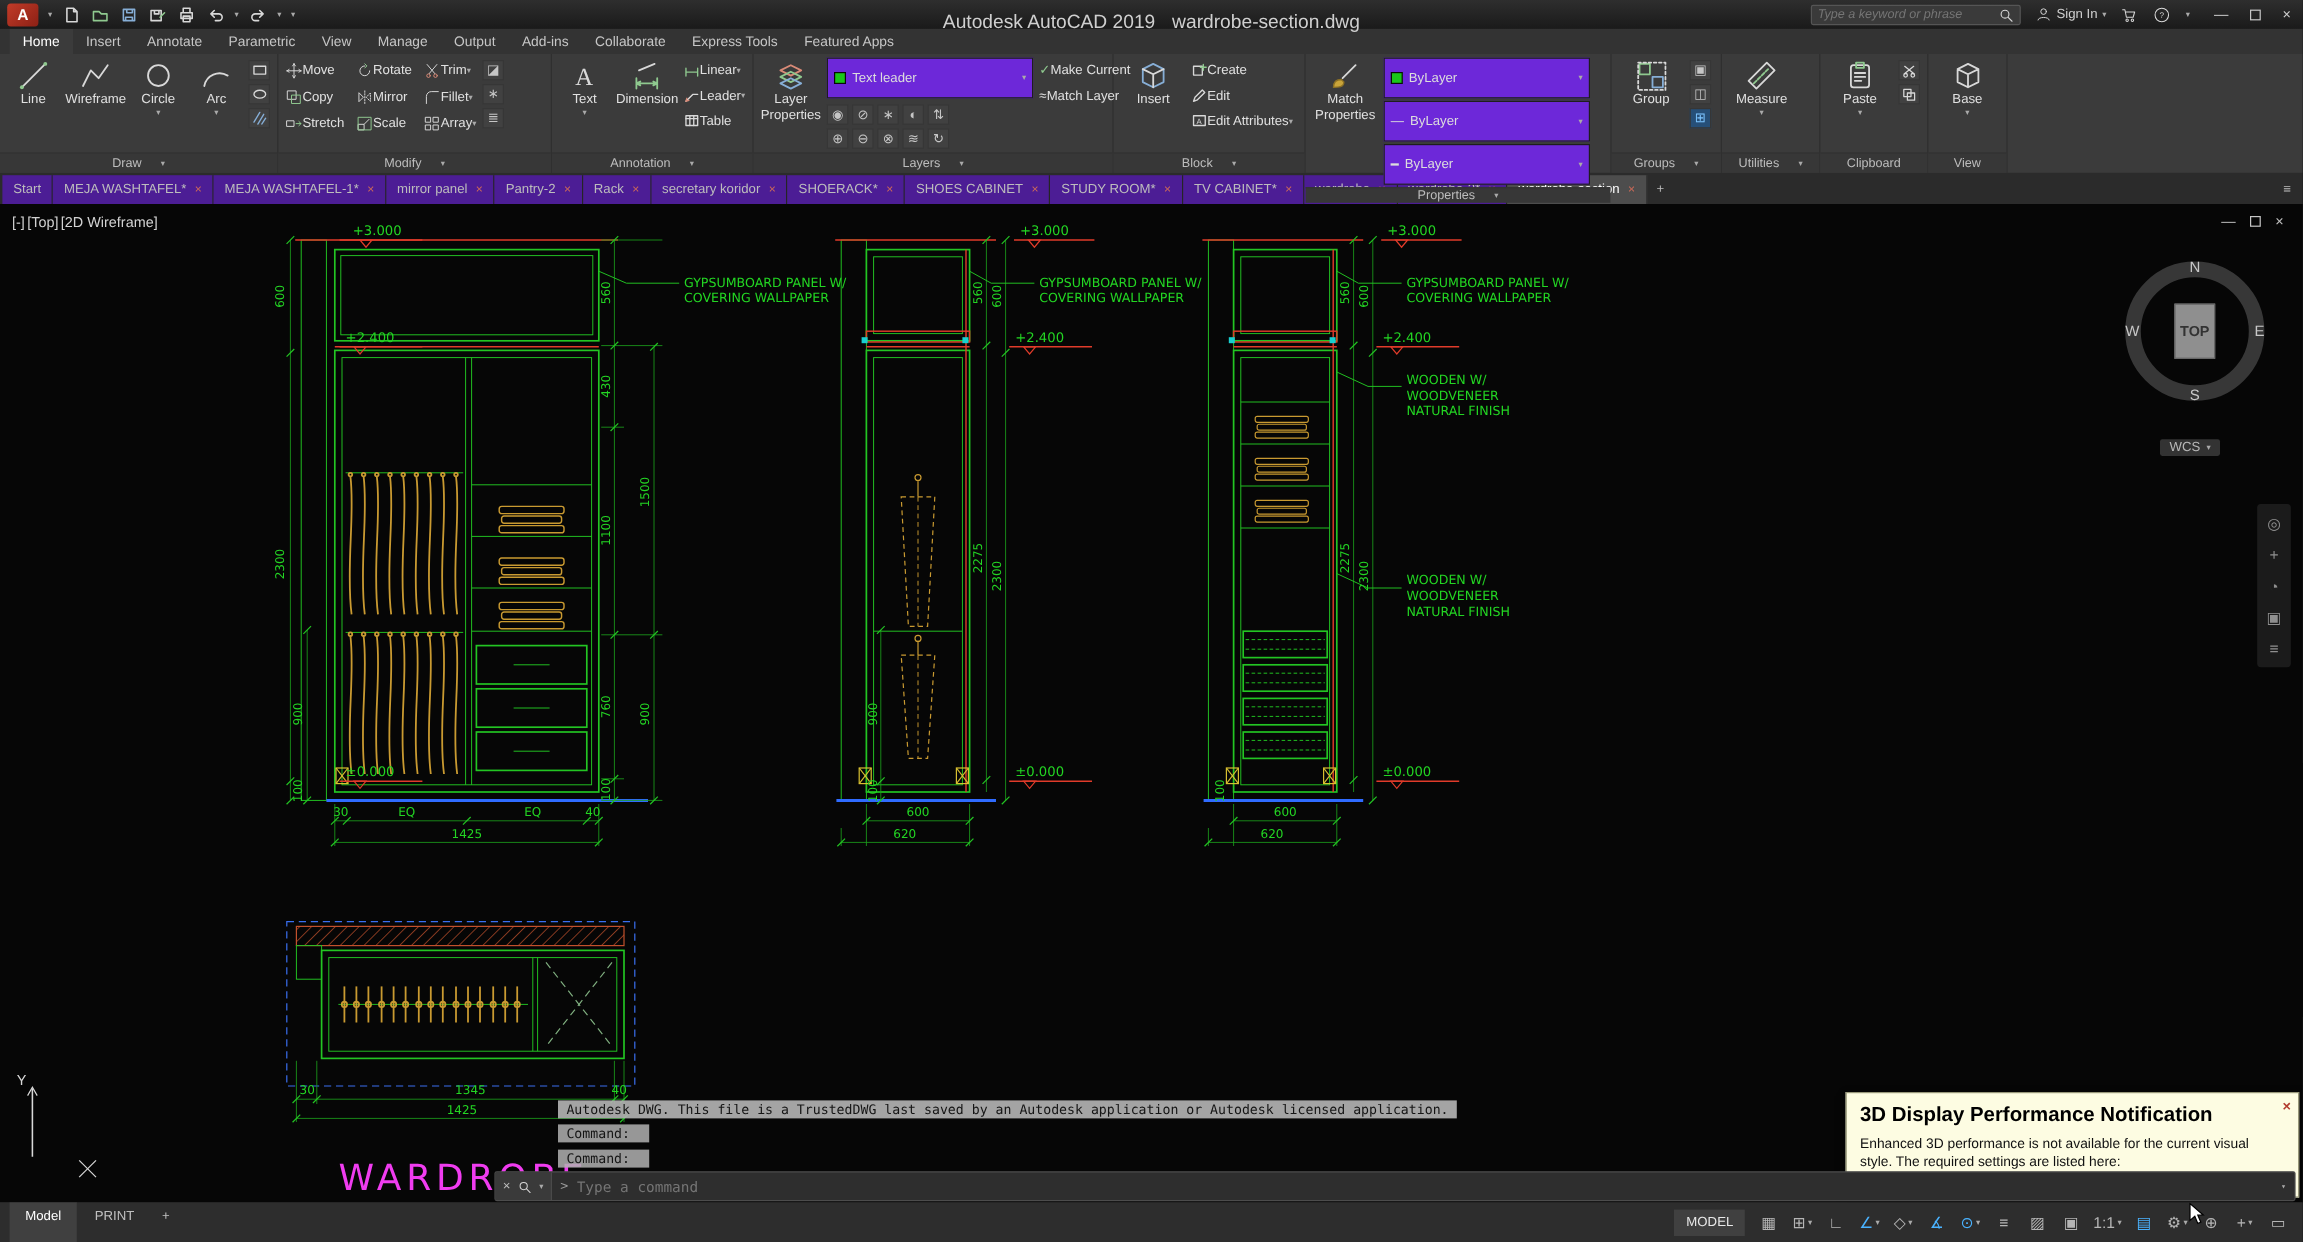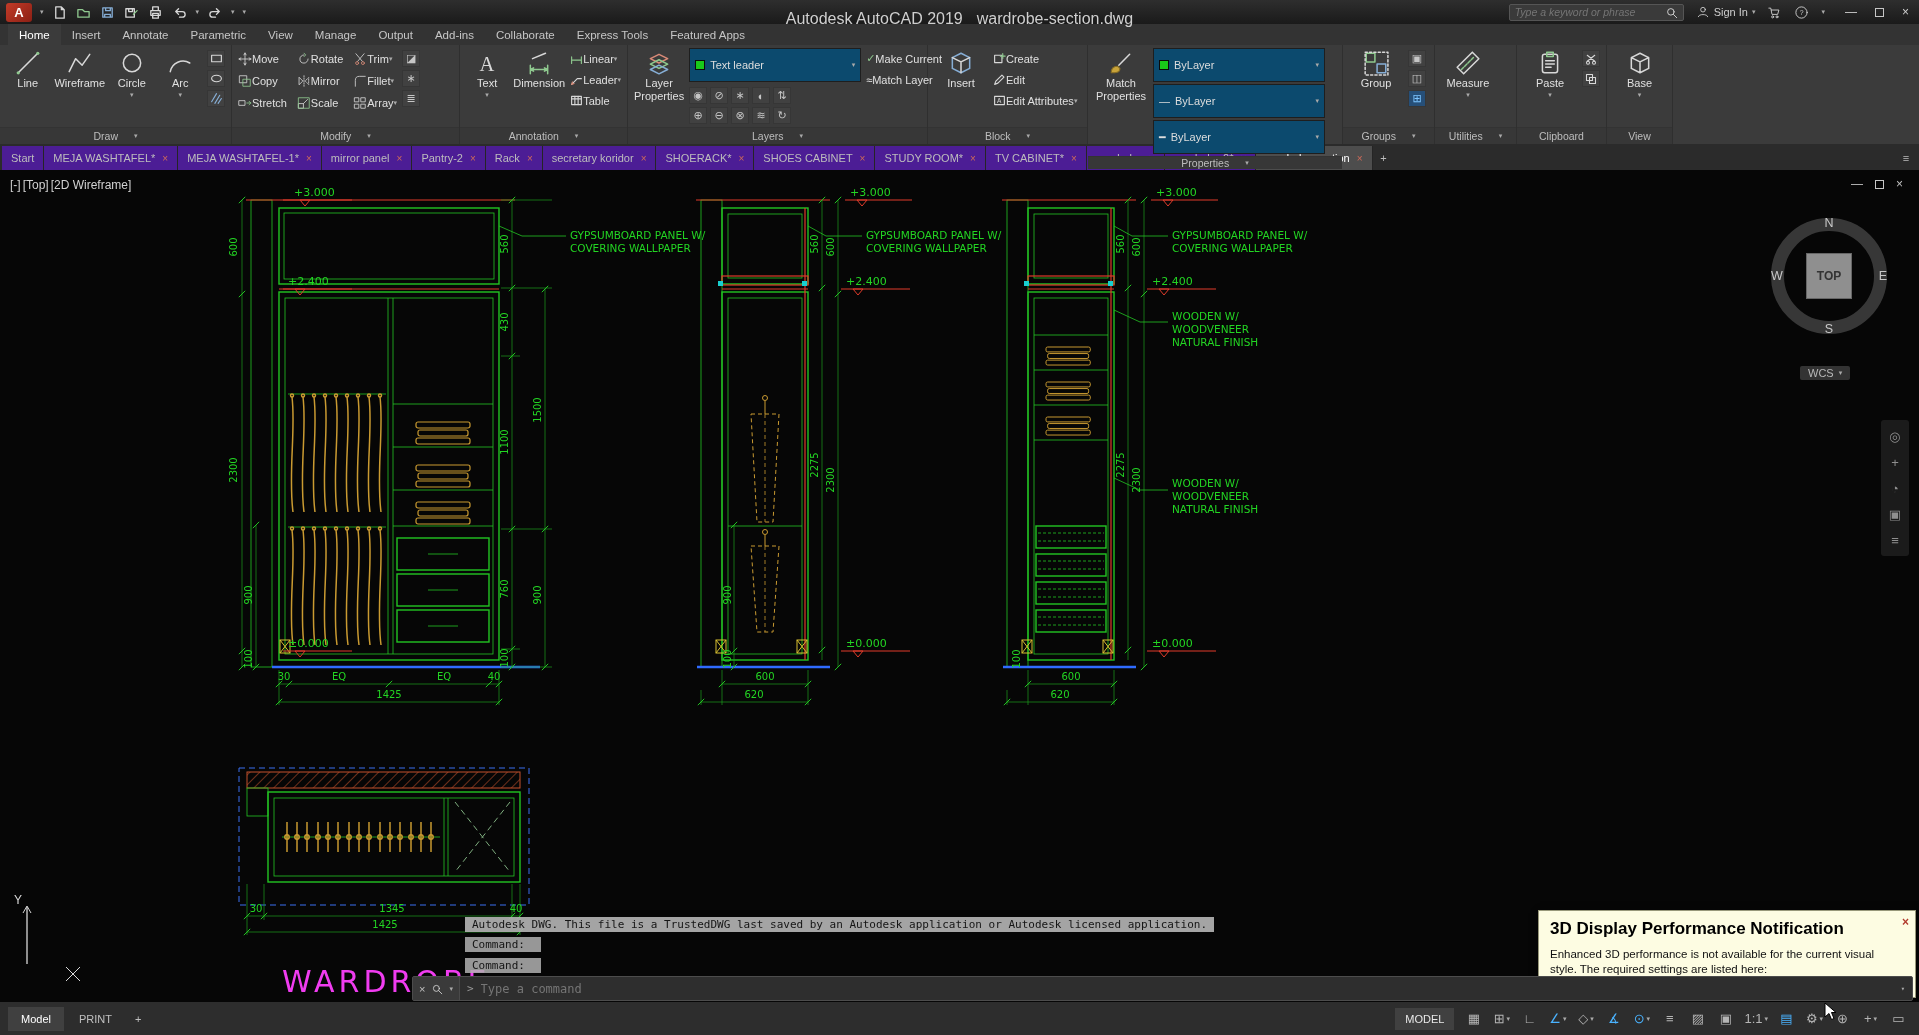--- a/index.html
+++ b/index.html
@@ -30,53 +30,53 @@
 .pbody{flex:1;display:flex;gap:5px;padding:3px 6px 0}
 .pfoot{height:17px;display:flex;align-items:center;justify-content:center;gap:16px;color:#bdbdbd;font-size:10.5px;background:#373737;border-top:1px solid #333}
 .bigbtn{width:54px;display:flex;flex-direction:column;align-items:center;gap:1px;padding-top:2px;text-align:center;line-height:1.15;color:#e0e0e0}
 .sbtn{display:flex;align-items:center;gap:0;height:21px;color:#e0e0e0;white-space:nowrap}
 .scol{display:flex;flex-direction:column;justify-content:flex-start}
 .mgrid{display:grid;grid-auto-flow:column;grid-template-rows:repeat(3,22px);column-gap:10px}
 .minicol{display:flex;flex-direction:column;gap:3px;padding-top:2px}
 .mini{width:18px;height:17px;display:flex;align-items:center;justify-content:center;color:#c6c6c6;font-size:11px;background:#414141;border:1px solid #363636}
 .mini.active{background:#264f78;color:#7cc4ff}
 .minirow{display:flex;gap:3px;margin-top:3px}
-.pdrop{display:flex;align-items:center;gap:5px;width:172px;height:19px;background:#0c4a6e;border:1px solid #1e1e1e;padding:16px 5px;color:#ddd;margin-bottom:2px}
+.pdrop{display:flex;align-items:center;gap:5px;width:172px;height:19px;background:#6d28d9;border:1px solid #1e1e1e;padding:16px 5px;color:#ddd;margin-bottom:2px}
 .pdrop .dcaret{margin-left:auto;font-size:7px;color:#aaa}
 .swatch{width:10px;height:10px;background:#19c819;border:1px solid #0a0a0a;flex:none}
 
 .filetabs{position:absolute;top:144px;left:0;right:0;height:26px;background:#2b2b2b;display:flex;align-items:flex-end;padding-left:2px;z-index:47}
 .ftab{height:24px;display:flex;align-items:center;padding:0 9px;background:#4c1d95;border-right:1px solid #252525;color:#bdbdbd;gap:7px;white-space:nowrap;font-size:11px}
 .ftab.active{background:#4d4d4d;color:#fff}
 .fclose{color:#cf6a58;font-size:10px}
 .fplus{width:22px;height:24px;display:flex;align-items:center;justify-content:center;color:#bdbdbd}
 .fmenu{margin-left:auto;width:26px;height:24px;display:flex;align-items:center;justify-content:center;color:#bdbdbd}
 
 .canvas{position:absolute;top:170px;left:0;width:1919px;height:832px;background:#060606;overflow:hidden}
 .vp-controls{position:absolute;left:10px;top:8px;color:#d2d2d2;font-size:12px;display:flex;gap:2px}
 .dwg-winctl{position:absolute;right:16px;top:7px;color:#c0c0c0;display:flex;gap:12px;font-size:12px;align-items:center}
 .viewcube{position:absolute;left:1769px;top:46px;width:120px;height:120px}
 .vc-ring{position:absolute;inset:2px;border-radius:50%;border:13px solid rgba(115,115,115,.45)}
 .vc-l{position:absolute;color:#c8c8c8;font-size:12.5px}
-.vc-top{position:absolute;left:50%;top:50%;transform:translate(-50%,-50%);width:46px;height:46px;background:#8f8f8f;color:#333;font-weight:bold;display:flex;align-items:center;justify-content:center;border:1px solid #666;font-size:12px}
+.vc-top{position:absolute;left:50%;top:50%;transform:translate(-50%,-50%);width:34px;height:46px;background:#8f8f8f;color:#333;font-weight:bold;display:flex;align-items:center;justify-content:center;border:1px solid #666;font-size:12px}
 .wcs{position:absolute;left:1800px;top:196px;background:rgba(90,90,90,.55);color:#b8b8b8;padding:1px 8px;border-radius:2px;display:flex;gap:5px;align-items:center}
 .navbar{position:absolute;left:1881px;top:250px;width:28px;background:rgba(70,70,70,.35);border-radius:3px;display:flex;flex-direction:column;align-items:center;padding:3px 0}
 .nbi{width:24px;height:26px;display:flex;align-items:center;justify-content:center;color:#8f8f8f;font-size:13px}
 .trustedbar{position:absolute;left:465px;top:747px;background:rgba(178,178,178,.92);color:#151515;font:11px "DejaVu Sans Mono",monospace;padding:1px 7px;white-space:nowrap}
 .cmdchip{position:absolute;left:465px;background:rgba(178,178,178,.85);color:#151515;font:11px "DejaVu Sans Mono",monospace;padding:1px 7px;width:76px}
 .cmdpalette{position:absolute;left:412px;top:806px;width:1501px;height:25px;display:flex;align-items:stretch;background:#2e2e2e;border:1px solid #4c4c4c;border-radius:2px}
 .cmd-tools{display:flex;align-items:center;gap:6px;background:#3a3a3a;padding:0 6px;border-right:1px solid #4a4a4a;color:#c0c0c0}
 .cmd-input{flex:1;display:flex;align-items:center;gap:7px;padding:0 7px;color:#9a9a9a;font-family:"DejaVu Sans Mono",monospace}
 .cmd-input input{flex:1;background:transparent;border:none;outline:none;color:#cfcfcf;font:12px "DejaVu Sans Mono",monospace}
 .notification{position:absolute;left:1538px;top:740px;width:378px;height:88px;background:#fdfce2;border:1px solid #98987a;box-shadow:2px 3px 8px rgba(0,0,0,.55);color:#111;padding:7px 11px;font-size:11.5px;line-height:1.35}
 .notif-title{font-weight:bold;font-size:17px;margin-bottom:6px;color:#000}
 .notif-close{position:absolute;top:3px;right:6px;color:#b23c2e;font-weight:bold;font-size:12px}
 .notif-link{color:#1a3fc4;text-decoration:underline;display:inline-block;margin-top:3px}
 
-.statusbar{position:absolute;top:1002px;left:0;right:0;height:33px;background:#2d2d2d;display:flex;align-items:center;padding:0 8px;gap:2px;z-index:50}
+.statusbar{position:absolute;top:1002px;left:0;right:0;height:33px;background:#2d2d2d;display:flex;padding:0 8px;gap:2px;z-index:50}
 .sb-tab{padding:6px 13px;color:#c0c0c0}
 .sb-tab.active{background:#404040;color:#fff}
 .sb-plus{padding:6px 8px;color:#c0c0c0}
 .sb-right{margin-left:auto;display:flex;align-items:center;gap:3px}
 .sbi{min-width:25px;height:24px;display:flex;align-items:center;justify-content:center;color:#b5b5b5;font-size:13px;padding:0 3px;gap:2px}
 .sbi.active{color:#4ab3ff}
 .sb-model{background:#404040;padding:5px 10px;color:#e8e8e8;margin-right:4px}
 .cursor-arrow{position:absolute;left:1824px;top:1002px;z-index:60}
 
 text.dt{font:10px "DejaVu Sans",sans-serif;fill:#23d523}

